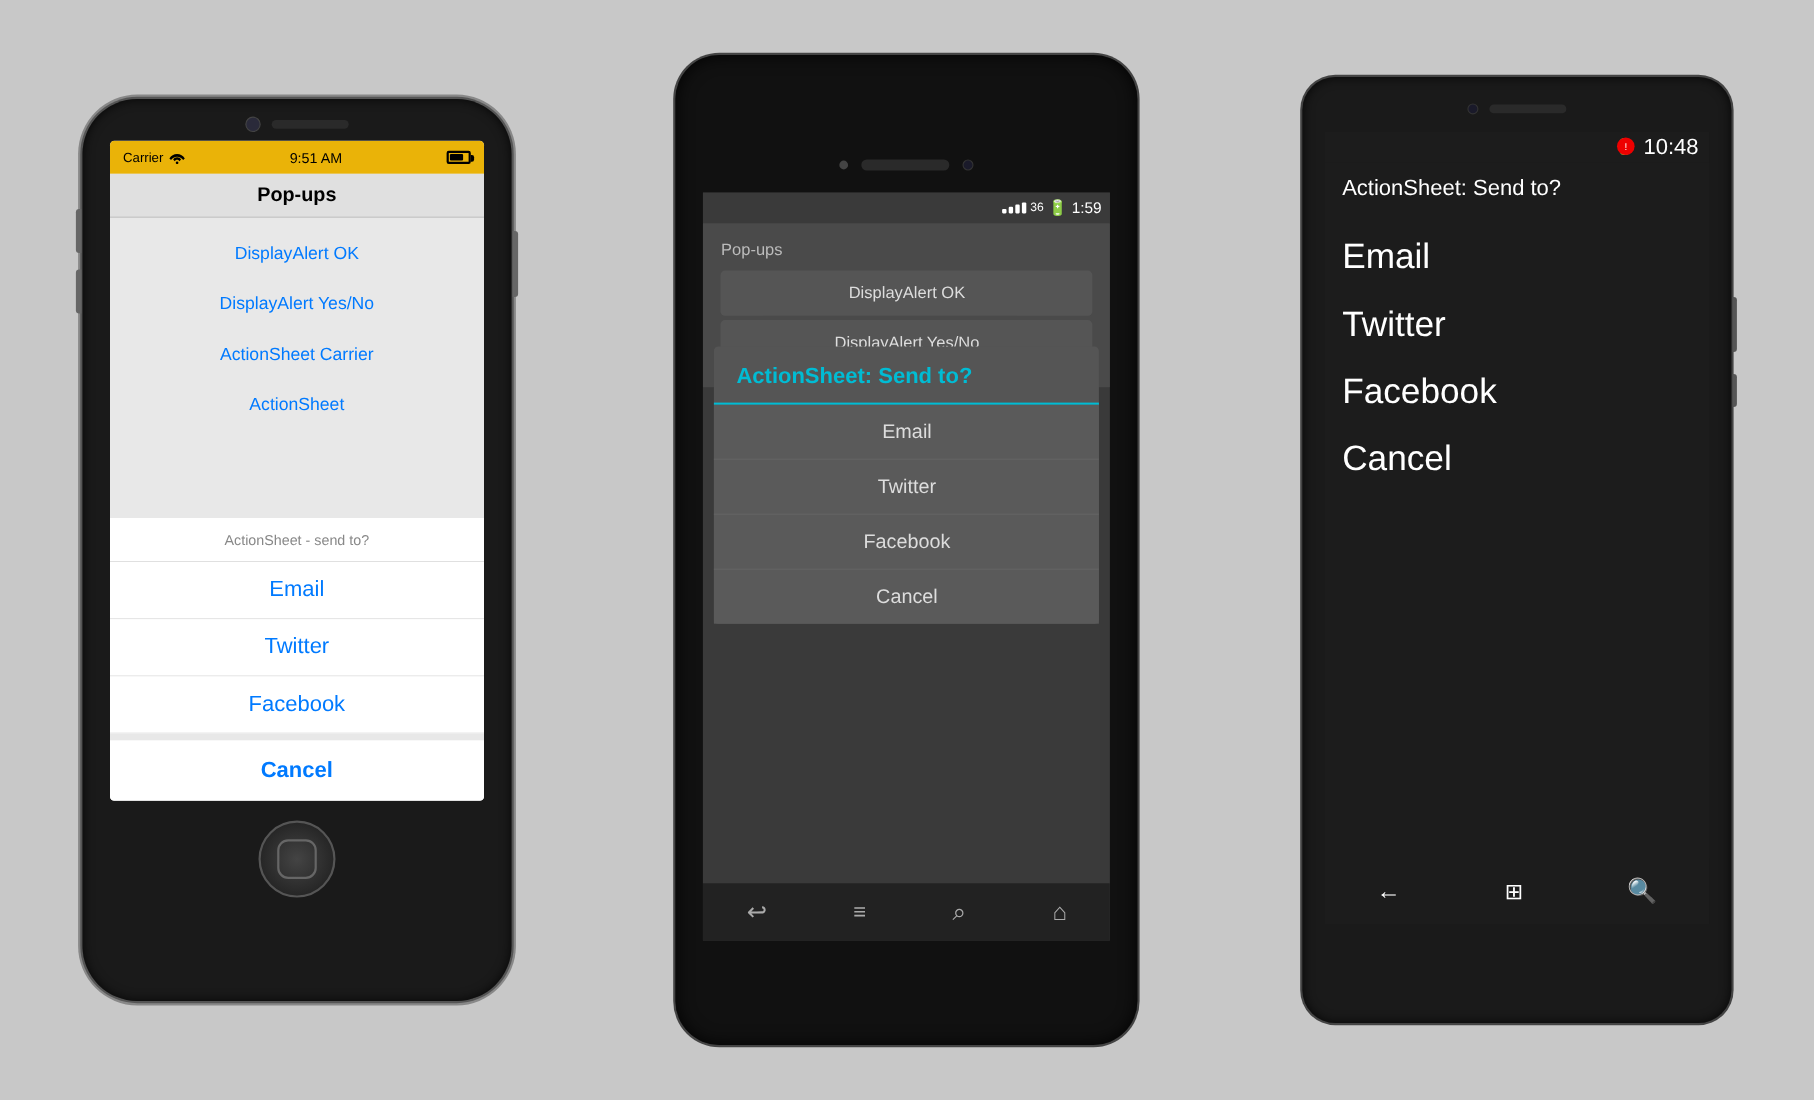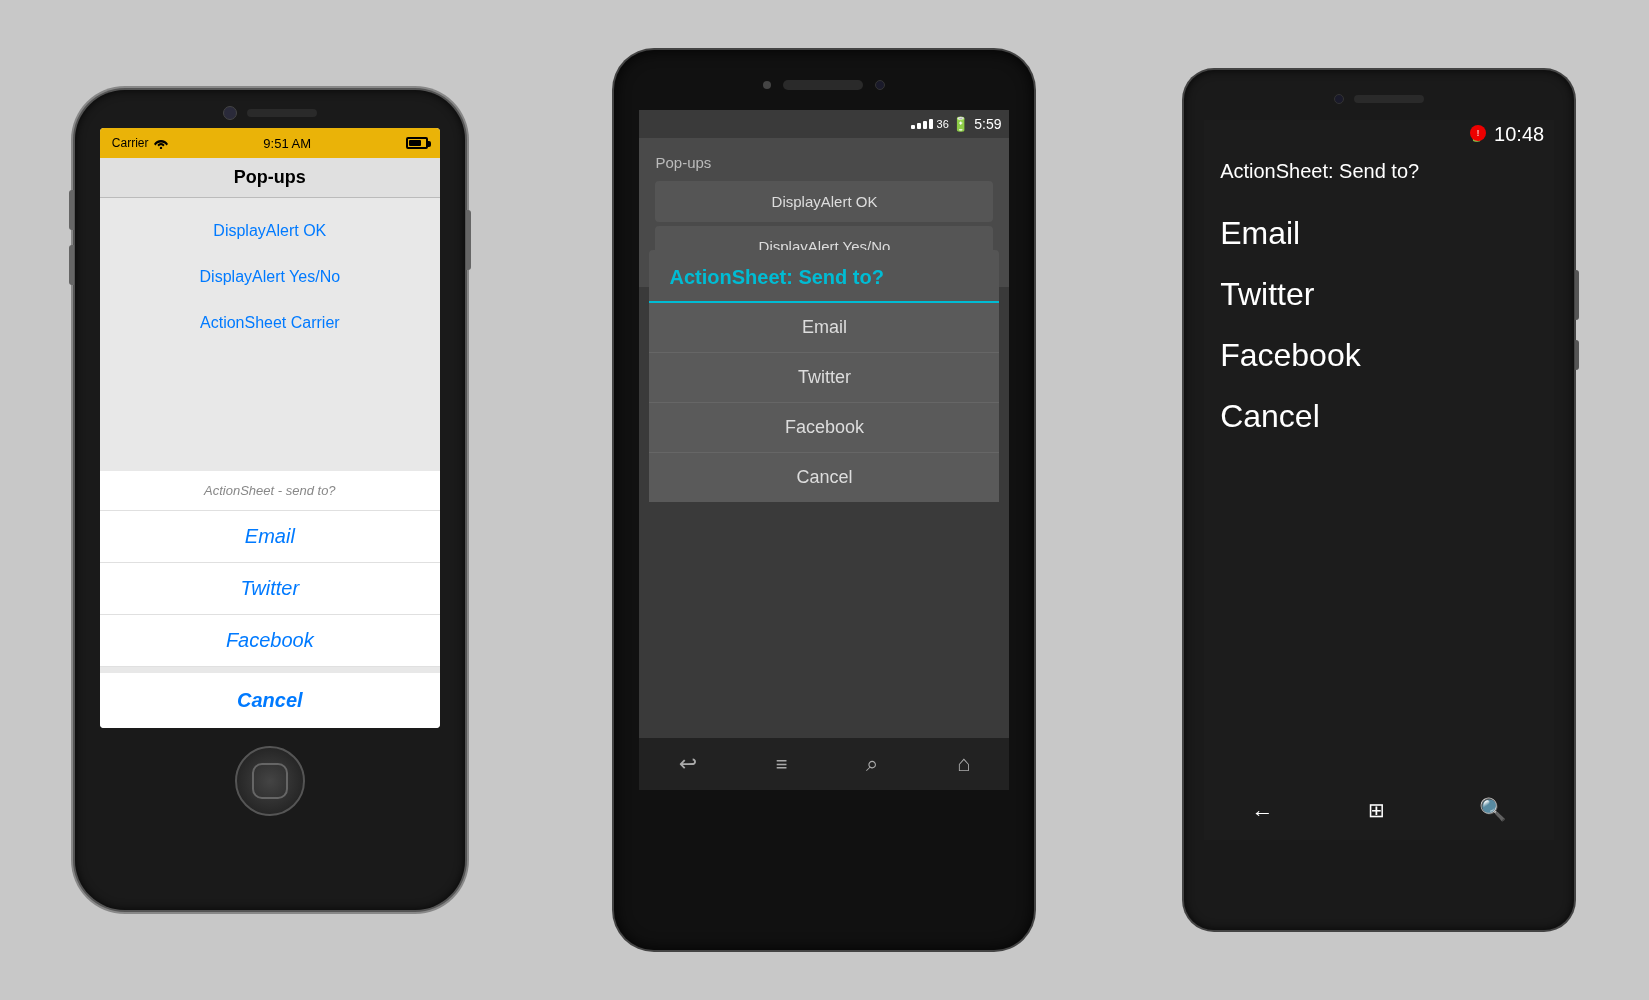--- a/index.html
+++ b/index.html
@@ -90,21 +90,20 @@
       color: #007AFF;
       text-align: center;
       cursor: pointer;
     }
     .ios-action-sheet {
       position: absolute;
       bottom: 0;
       left: 0;
       right: 0;
       background: transparent;
-      font-style: italic;
     }
     .ios-action-sheet-inner {
       background: #fff;
       margin: 0 0 0 0;
       border-radius: 0;
     }
     .ios-action-sheet-title {
       padding: 12px 16px;
       font-size: 13px;
       color: #888;
@@ -197,20 +196,21 @@
     .android-phone {
       width: 420px;
       height: 900px;
       background: #111;
       border-radius: 40px;
       position: relative;
       box-shadow: 0 0 0 2px #444, inset 0 0 15px rgba(0,0,0,0.9);
       display: flex;
       flex-direction: column;
       align-items: center;
+      justify-content: center;
     }
     .android-top-bar {
       width: 100%;
       height: 60px;
       display: flex;
       align-items: center;
       justify-content: center;
       padding-top: 10px;
       gap: 12px;
     }
@@ -452,20 +452,21 @@
     </div>
 
     <div class="ios-nav-bar">
       <span class="ios-nav-title">Pop-ups</span>
     </div>
 
     <div class="ios-list">
       <div class="ios-list-item">DisplayAlert OK</div>
       <div class="ios-list-item">DisplayAlert Yes/No</div>
       <div class="ios-list-item">ActionSheet Carrier</div>
+      <div class="ios-list-item">ActionSheet</div>
     </div>
 
     <div class="ios-action-sheet">
       <div class="ios-action-sheet-inner">
         <div class="ios-action-sheet-title">ActionSheet - send to?</div>
         <div class="ios-action-sheet-item">Email</div>
         <div class="ios-action-sheet-item">Twitter</div>
         <div class="ios-action-sheet-item">Facebook</div>
       </div>
       <div class="ios-action-sheet-cancel">Cancel</div>
@@ -488,21 +489,21 @@
 
     <div class="android-status-bar">
       <div class="signal-bars">
         <div class="signal-bar" style="height:4px;"></div>
         <div class="signal-bar" style="height:6px;"></div>
         <div class="signal-bar" style="height:8px;"></div>
         <div class="signal-bar" style="height:10px;"></div>
       </div>
       <span style="font-size:11px;color:#fff;">36</span>
       <span style="font-size:14px;">🔋</span>
-      <span style="font-size:14px;font-weight:500;">5:59</span>
+      <span style="font-size:14px;font-weight:500;">1:59</span>
     </div>
 
     <div class="android-content-bg">
       <span style="font-size:15px;color:#bbb;margin-bottom:10px;display:block;">Pop-ups</span>
       <div class="android-button-row">DisplayAlert OK</div>
       <div class="android-button-row">DisplayAlert Yes/No</div>
     </div>
 
     <div class="android-dialog">
       <div class="android-dialog-title">ActionSheet: Send to?</div>

